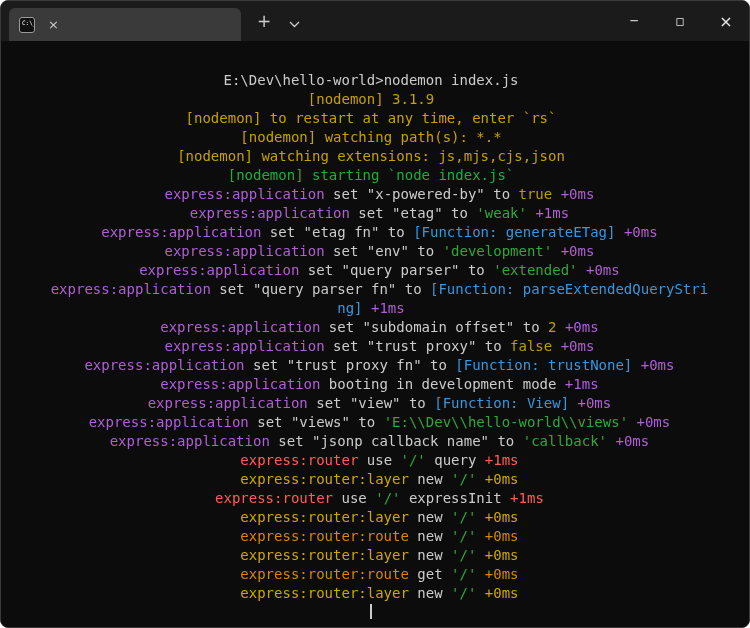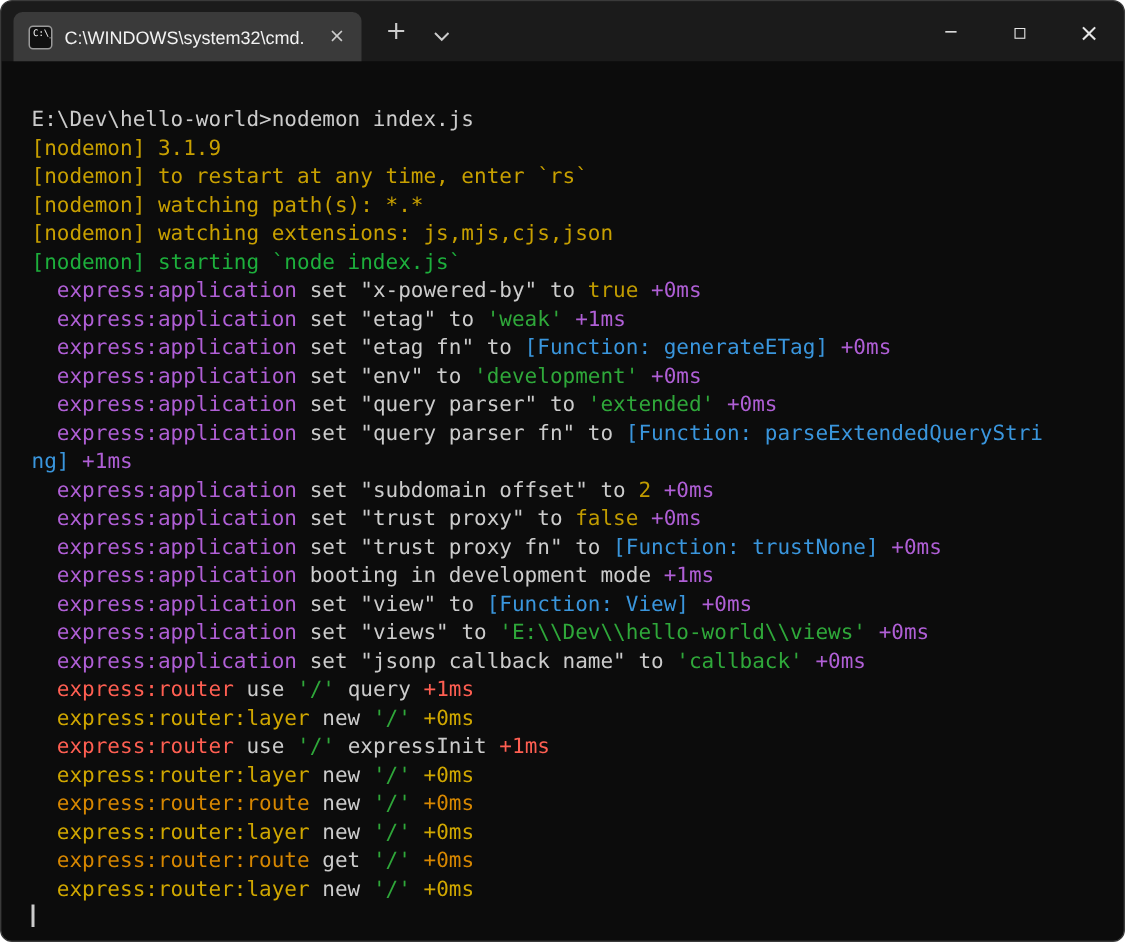--- a/index.html
+++ b/index.html
@@ -65,46 +65,46 @@
     color: #e6e6e6;
     font-family: "DejaVu Sans Mono", monospace;
     font-size: 12px; cursor: default;
   }
   .winbtn.close-btn { font-size: 16px; font-family: "DejaVu Sans", sans-serif; }
 
   
   .terminal {
     flex: 1 1 auto;
     background: #0c0c0c;
-    padding: 30px 8px 6px 20px;
+    padding: 30px 8px 6px 0;
     font-size: 14px; line-height: 19px;
     white-space: pre;
     overflow: hidden;
     color: #cccccc;
     cursor: text;
+    text-align: center;
   }
   .line { white-space: pre; }
   .cursor {
     display: inline-block;
     width: 2px; height: 15px;
     background: #cccccc;
     vertical-align: -2px;
     animation: blink 1.1s steps(1) infinite;
   }
   @keyframes blink { 50% { opacity: 0; } }
 </style>
 </head>
 <body>
 
 <div class="window">
 
   <div class="titlebar">
     <div class="tab">
       <span class="tab-icon">C:\_</span>
-      <span class="tab-title">C:\WINDOWS\system32\cmd.</span>
       <button class="tab-close">×</button>
     </div>
 
     <button class="bar-btn newtab-btn">+</button>
 
     <button class="bar-btn dropdown-btn">
       <span>
         <svg width="11" height="7" viewBox="0 0 11 7" fill="none">
           <path d="M1 1 L5.5 5.5 L10 1" stroke="#cccccc" stroke-width="1.3" fill="none"></path>
         </svg>

